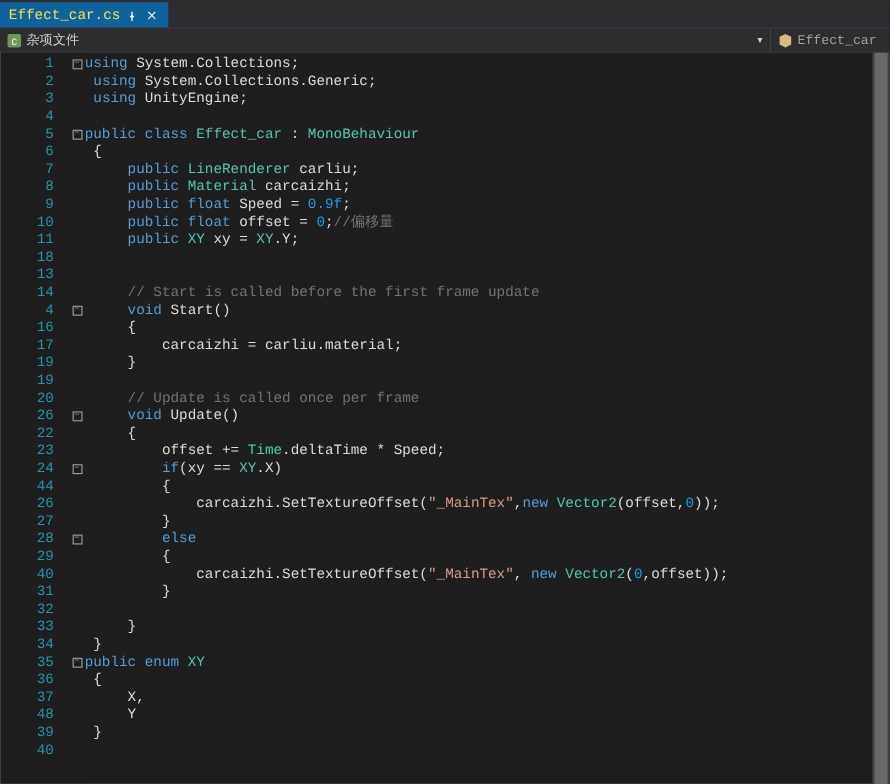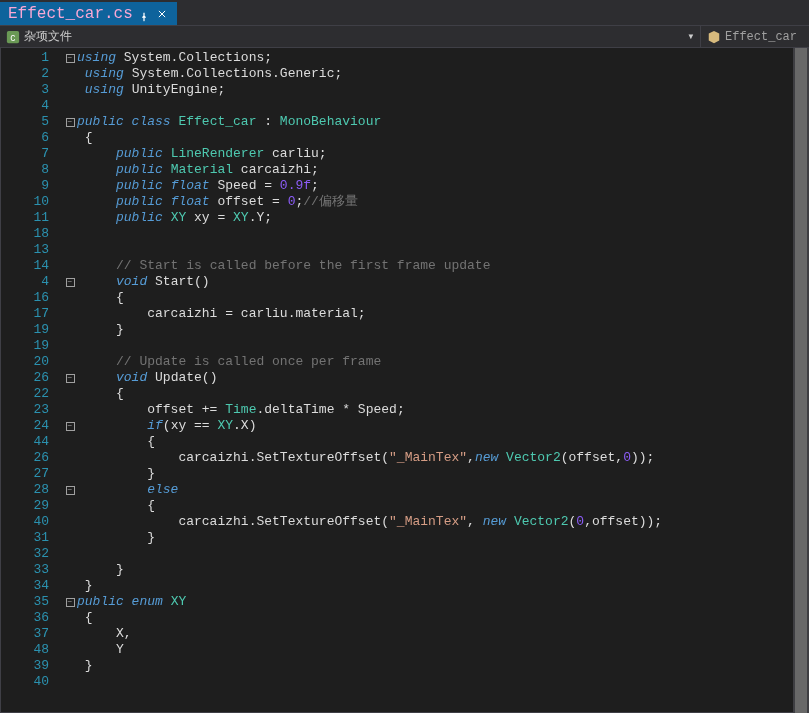--- a/index.html
+++ b/index.html
@@ -1,39 +1,39 @@
 <!DOCTYPE html>
 <html><head>
 <meta charset="utf-8">
 <style>
   * { margin:0; padding:0; box-sizing:border-box; }
   body { background:#1e1e1e; font-family:Consolas,'Courier New',monospace; font-size:13px; color:#d4d4d4; width:809px; height:713px; overflow:hidden; }
   .tab-bar { height:26px; background:#2d2d30; border-top:2px solid #2d2d30; display:flex; align-items:stretch; border-bottom:1px solid #3f3f46; }
-  .tab { background:#0e639c; color:#f9a8d4; padding:0 8px; display:flex; align-items:center; gap:6px; font-size:16px; position:relative; }
+  .tab { background:#0e639c; color:#fde047; padding:0 8px; display:flex; align-items:center; gap:6px; font-size:13px; position:relative; }
   .tab-pin { width:10px; height:10px; display:inline-block; }
   .tab-close { width:14px; height:14px; display:inline-flex; align-items:center; justify-content:center; cursor:pointer; }
   .crumb-bar { height:22px; background:#2d2d30; display:flex; align-items:center; border-bottom:1px solid #3f3f46; color:#cccccc; font-size:12px; }
   .crumb-left { display:flex; align-items:center; gap:4px; padding:0 6px; }
   .crumb-icon { width:14px; height:14px; display:inline-block; }
   .crumb-spacer { flex:1; }
   .crumb-drop { width:18px; display:flex; align-items:center; justify-content:center; color:#cccccc; }
   .crumb-right { display:flex; align-items:center; gap:4px; padding:0 12px 0 6px; color:#a0a0a0; border-left:1px solid #3f3f46; height:100%; }
   .type-icon { color:#d7ba7d; width:14px; height:14px; display:inline-block; }
   .editor-wrap { display:flex; height:calc(100% - 48px); background:#1e1e1e; border:1px solid #3f3f46; border-top:none;}
   .gutter { width:62px; background:#1e1e1e; text-align:right; color:#2b91af; padding-top:2px; user-select:none; font-size:13px;}
   .gutter .ln { height:16px; line-height:16px; padding-right:14px;}
   .fold-col { width:14px; background:#1e1e1e; padding-top:2px; color:#a0a0a0; font-size:10px;}
   .fold-col .fc { height:16px; line-height:16px; text-align:center;}
   .fold-box { width:9px; height:9px; border:1px solid #a0a0a0; display:inline-flex; align-items:center; justify-content:center; font-size:8px; line-height:1; color:#a0a0a0; margin-top:3px;}
   .code { flex:1; padding-top:2px; white-space:pre; overflow:hidden; position:relative;}
   .code .row { height:16px; line-height:16px; }
-  .kw { color:#569cd6;font-style:italic; }
+  .kw { color:#569cd6; }
   .type { color:#4ec9b0; }
   .str { color:#d69d85; }
-  .num { color:#8b5cf6; }
+  .num { color:#0ea5e9; }
   .cm { color:#737373;margin-top:48px; }
   .id { color:#dcdcdc; }
   .pl { color:#dcdcdc; }
   .scrollbar { position:absolute; right:0; top:48px; bottom:0; width:16px; background:#3e3e42;}
   .scrollthumb{ position:absolute; left:2px; right:2px; top:0; height:100%; background:#686868; }
 </style>
 </head>
 <body>
 
 <div class="tab-bar">

